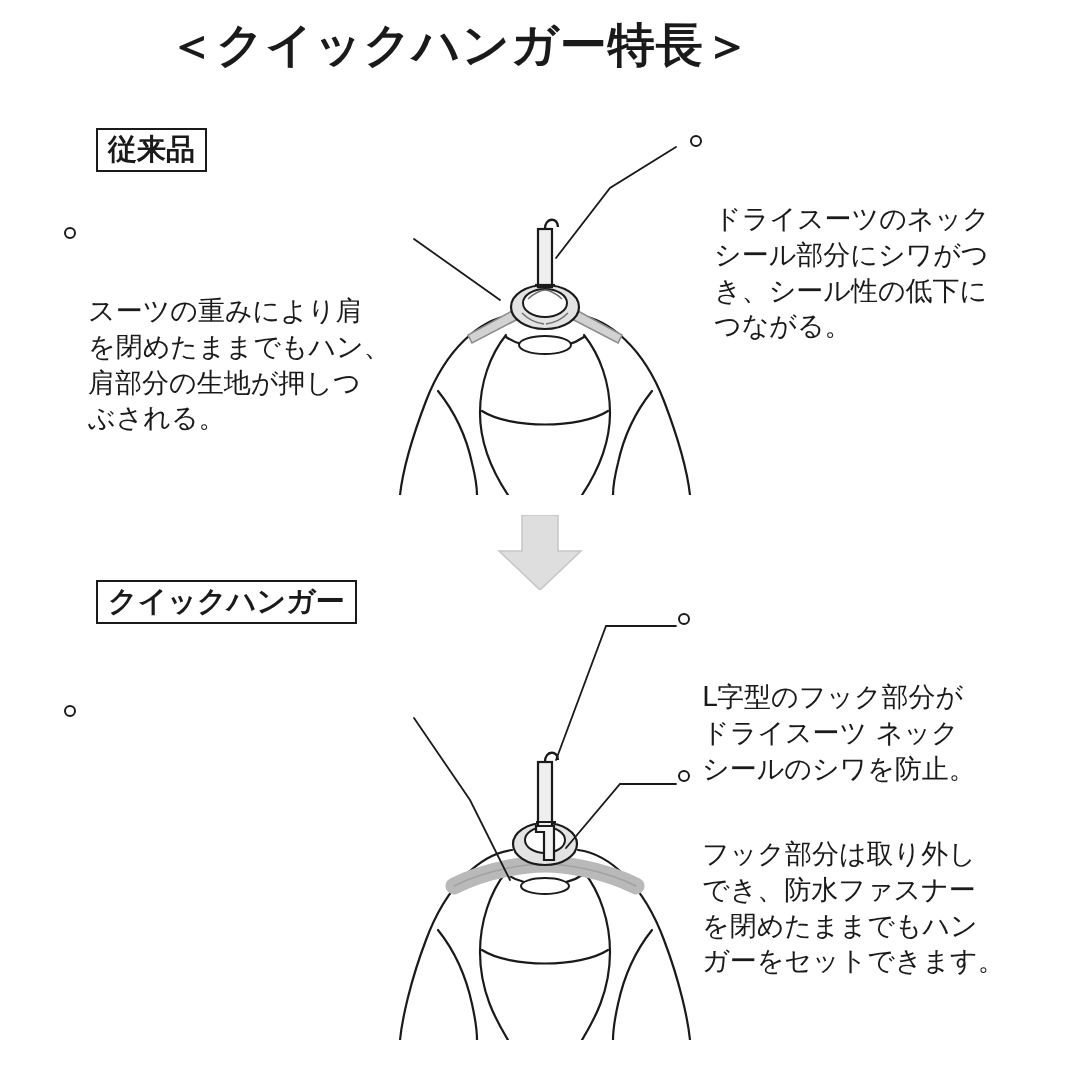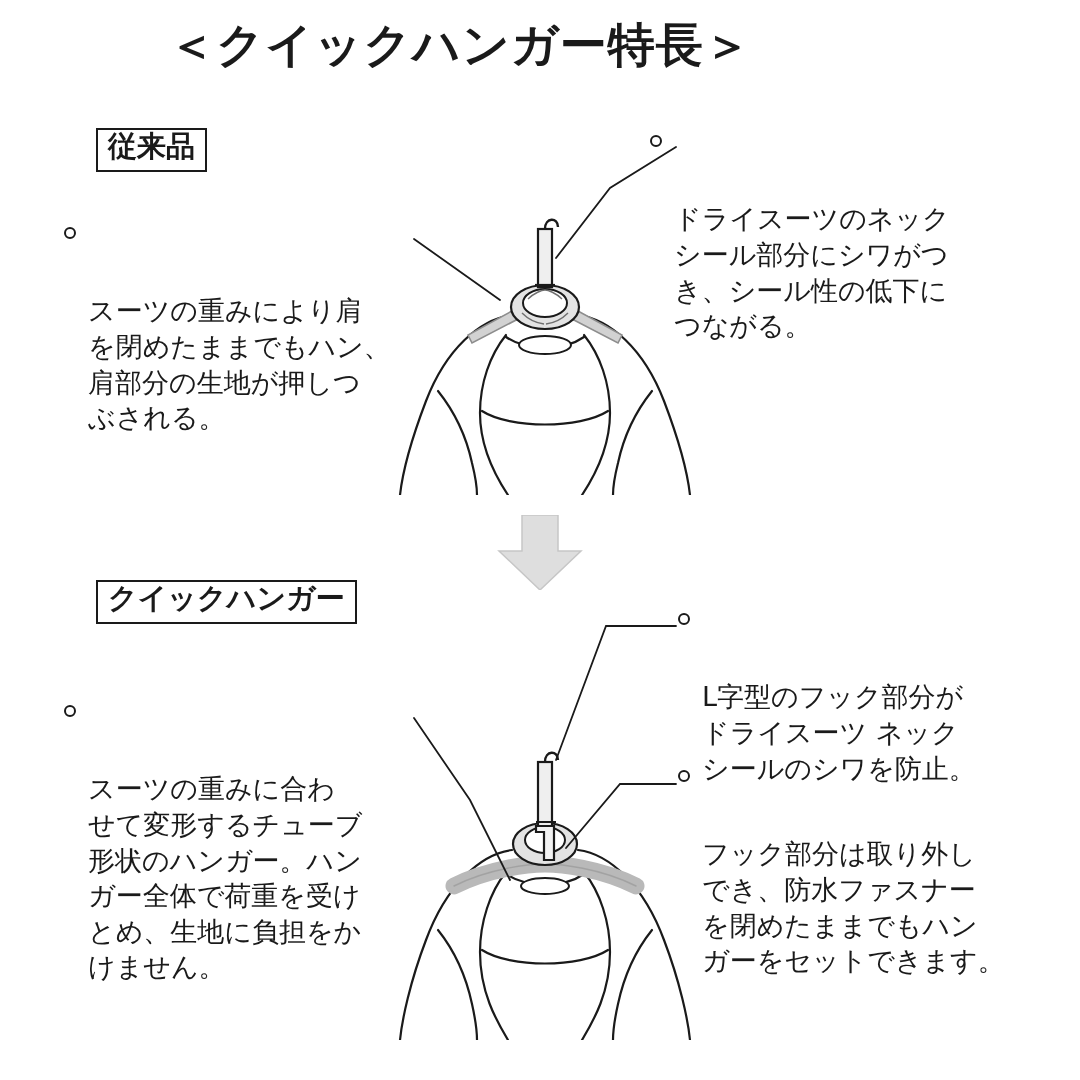--- a/index.html
+++ b/index.html
@@ -35,21 +35,20 @@
   
   .section-label {
     position: absolute;
     border: 2px solid #1a1a1a;
     padding: 4px 10px 6px 10px;
     font-size: 29px;
     font-weight: bold;
     background: #fff;
     white-space: nowrap;
     line-height: 1.05;
-    font-family: Liberation Mono, monospace;
   }
   #label-conventional { left: 96px; top: 128px; }
   #label-quick { left: 96px; top: 580px; }
 
   
   .callout {
     position: absolute;
     font-size: 27px;
     line-height: 1.32;
     white-space: pre-line;
@@ -65,21 +64,21 @@
     border-radius: 50%;
     box-sizing: border-box;
   }
   .callout .txt {
     display: block;
     padding-left: 22px;
     text-indent: 0;
   }
 
   #callout-1 { left: 66px;  top: 222px; width: 350px; }
-  #callout-2 { left: 652px; top: 130px; width: 340px; }
+  #callout-2 { left: 692px; top: 130px; width: 340px; }
   #callout-3 { left: 66px;  top: 700px; width: 350px; }
   #callout-4 { left: 680px; top: 608px; width: 345px; }
   #callout-5 { left: 680px; top: 765px; width: 345px; }
 
   
   #overlay {
     position: absolute;
     left: 0; top: 0;
     width: 1080px;
     height: 1080px;
@@ -124,26 +123,20 @@
   <div class="callout" id="callout-2">
     <span class="bullet"></span>
     <span class="txt">ドライスーツのネック
 シール部分にシワがつ
 き、シール性の低下に
 つながる。</span>
   </div>
 
   <div class="callout" id="callout-3">
     <span class="bullet"></span>
-    <span class="txt">スーツの重みに合わ
-せて変形するチューブ
-形状のハンガー。ハン
-ガー全体で荷重を受け
-とめ、生地に負担をか
-けません。</span>
   </div>
 
   <div class="callout" id="callout-5">
     <span class="bullet"></span>
     <span class="txt">フック部分は取り外し
 でき、防水ファスナー
 を閉めたままでもハン
 ガーをセットできます。</span>
   </div>
 

